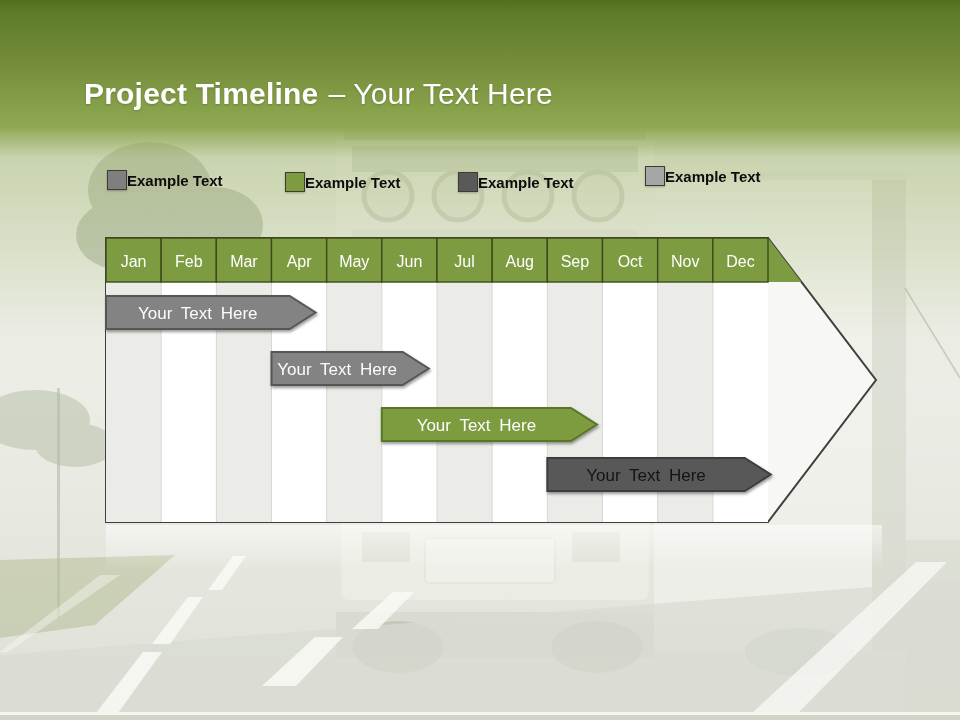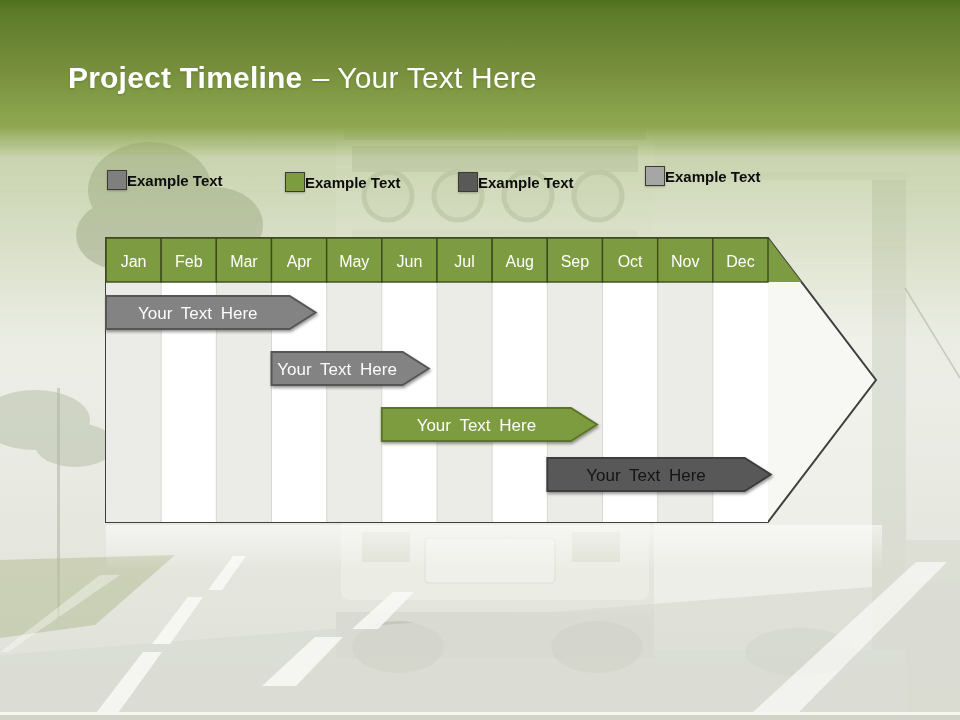--- a/index.html
+++ b/index.html
@@ -11,21 +11,21 @@
   
   #photo-svg{position:absolute;left:0;top:0;width:960px;height:720px;z-index:0;}
   
   .band{
     position:absolute;left:0;top:0;width:960px;height:158px;z-index:2;
     background:linear-gradient(to bottom,
       #51701d 0%, #5d7b29 8%, #768e3c 42%, #87a04a 68%,
       #8fa751 80%, rgba(143,167,81,0.55) 88%, rgba(143,167,81,0) 100%);
   }
   .title{
-    margin:0;position:absolute;left:68px;top:60px;
+    margin:16px;position:absolute;left:68px;top:60px;
     font-size:30px;line-height:36px;color:#ffffff;letter-spacing:.2px;
     text-shadow:0 1px 2px rgba(60,80,20,.35);
     white-space:nowrap;
   }
   .t-bold{font-weight:700;}
   .t-reg{font-weight:400;margin-left:10px;}
   
   #legend{position:absolute;left:0;top:0;width:960px;height:0;z-index:3;}
   .legend-item{position:absolute;display:flex;align-items:center;}
   .legend-swatch{

